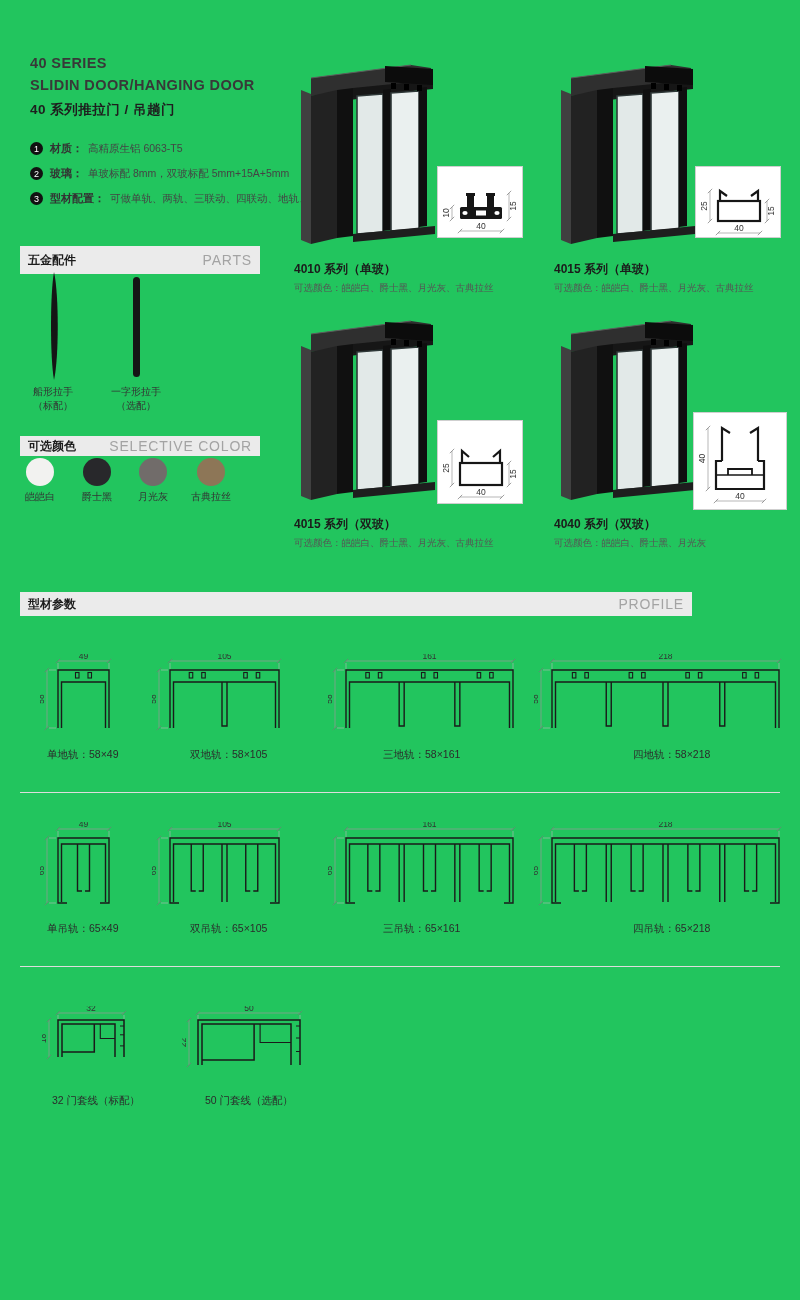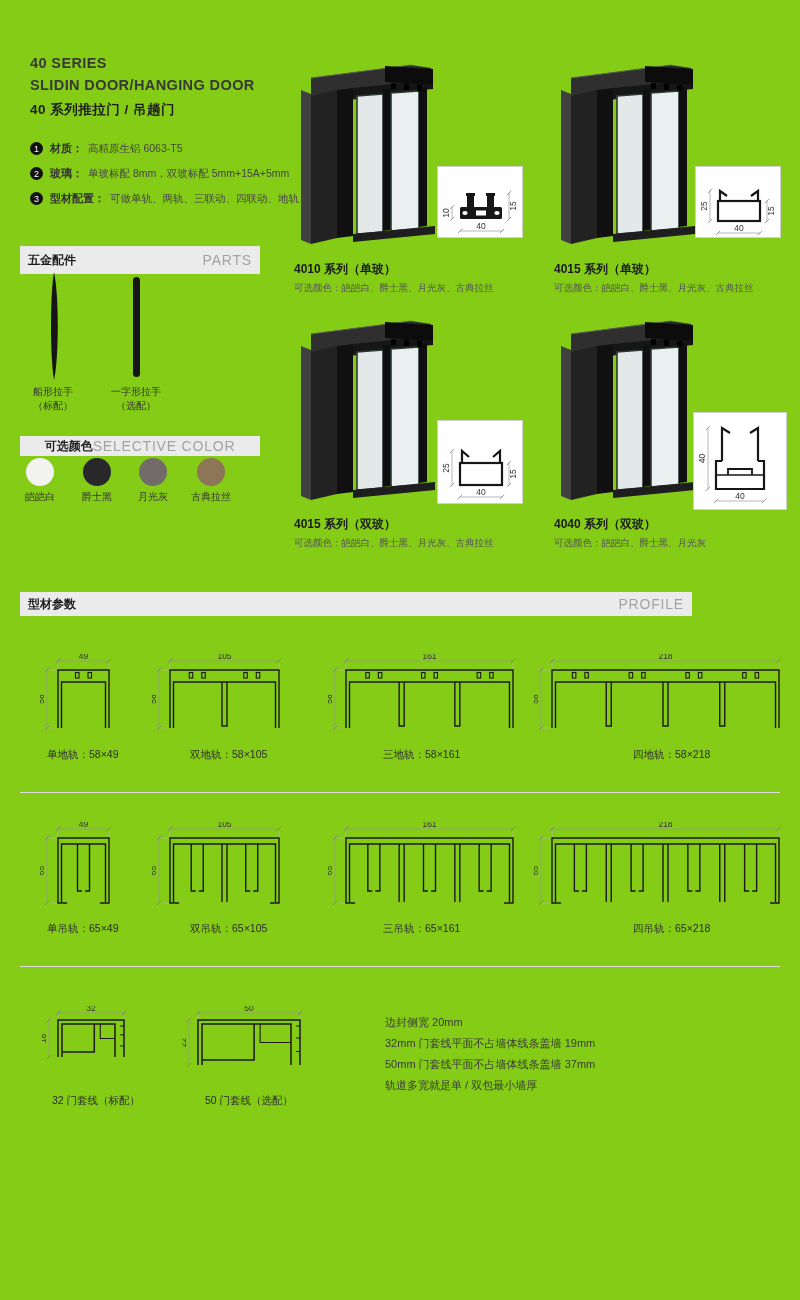--- a/index.html
+++ b/index.html
@@ -1,16 +1,16 @@
 <!DOCTYPE html>
 <html><head>
 <meta charset="utf-8">
 <style>
   html,body{margin:0;padding:0;background:#fff;}
-  .page{position:relative;width:800px;height:1300px;background:#84cc16;overflow:hidden;
+  .page{position:relative;width:800px;height:1300px;background:#22c55e;overflow:hidden;
         font-family:"Liberation Sans","DejaVu Sans",sans-serif;color:#222;}
   .abs{position:absolute;}
 
   
   .title-en{font-size:14.5px;font-weight:bold;color:#383838;letter-spacing:0.4px;line-height:22px;}
   .title-cn{font-size:13.5px;font-weight:bold;color:#1e1e1e;margin-top:5px;letter-spacing:0.5px;}
 
   
   .spec-row{display:flex;align-items:center;margin-bottom:10px;}
   .spec-num{width:13px;height:13px;border-radius:50%;background:#111;color:#fff;font-size:9px;
@@ -85,21 +85,21 @@
   </div>
   <div class="abs cap-label" style="left:24px;top:385px;width:58px;">
     <div>船形拉手</div>
     <div>（标配）</div>
   </div>
   <div class="abs cap-label" style="left:105px;top:385px;width:62px;">
     <div>一字形拉手</div>
     <div>（选配）</div>
   </div>
 
-  <div class="abs band" style="left:20px;top:436px;width:240px;height:20px;justify-content:center;">
+  <div class="abs band" style="left:20px;top:436px;width:240px;height:20px;">
     <span class="band-cn">可选颜色</span>
     <span class="band-en">SELECTIVE COLOR</span>
   </div>
 
   <div class="abs swatch" style="left: 26px; top: 458px; background: rgb(242, 242, 240);" id="sw0"></div>
   <div class="abs swatch" style="left: 83px; top: 458px; background: rgb(40, 40, 43);" id="sw1"></div>
   <div class="abs swatch" style="left: 139px; top: 458px; background: rgb(113, 108, 106);" id="sw2"></div>
   <div class="abs swatch" style="left: 197px; top: 458px; background: rgb(141, 118, 87);" id="sw3"></div>
   <div class="abs swatch-label" style="left:12px;top:490px;">皑皑白</div>
   <div class="abs swatch-label" style="left:69px;top:490px;">爵士黑</div>
@@ -487,20 +487,14 @@
         <text x="3.5" y="36.5" font-size="8.5" fill="#333" text-anchor="middle" font-family="Liberation Sans, sans-serif" transform="rotate(-90 3.5 36.5)">22</text>
         <path d="M16,59 L16,14 L118,14 L118,59" stroke="#1a1a1a" stroke-width="1.5" fill="none" stroke-linejoin="miter"></path>
         <path d="M20,59 L20,18 L109,18 L109,59" stroke="#1a1a1a" stroke-width="1.5" fill="none" stroke-linejoin="miter"></path>
         <path d="M20,54 L72.1,54 L72.1,18" stroke="#1a1a1a" stroke-width="1.5" fill="none" stroke-linejoin="miter"></path>
         <path d="M78.1,18 L78.1,36.5 L109,36.5" stroke="#1a1a1a" stroke-width="1.1" fill="none"></path>
         <path d="M114,20 h4 M114,32 h4 M114,45.5 h4" stroke="#1a1a1a" stroke-width="1"></path>
       </svg></div>
   <div class="abs track-label" style="left:52px;top:1094px;">32 门套线（标配）</div>
   <div class="abs track-label" style="left:205px;top:1094px;">50 门套线（选配）</div>
 
-  <div class="abs" style="left:385px;top:1012px;">
-    <div class="note-line">边封侧宽 20mm</div>
-    <div class="note-line">32mm 门套线平面不占墙体线条盖墙 19mm</div>
-    <div class="note-line">50mm 门套线平面不占墙体线条盖墙 37mm</div>
-    <div class="note-line">轨道多宽就是单 / 双包最小墙厚</div>
-  </div>
 
 </div>
 
 </body></html>

